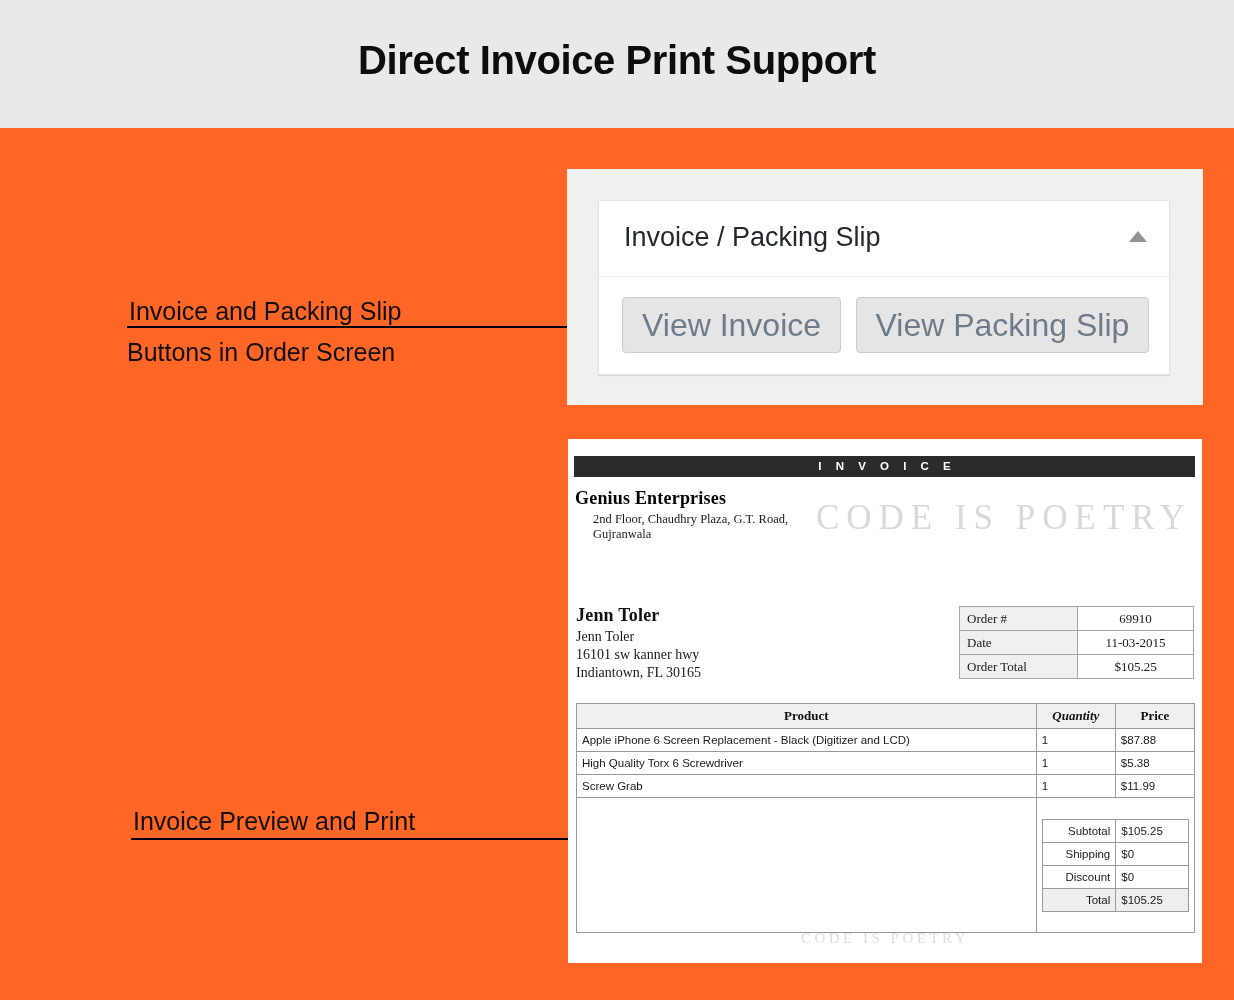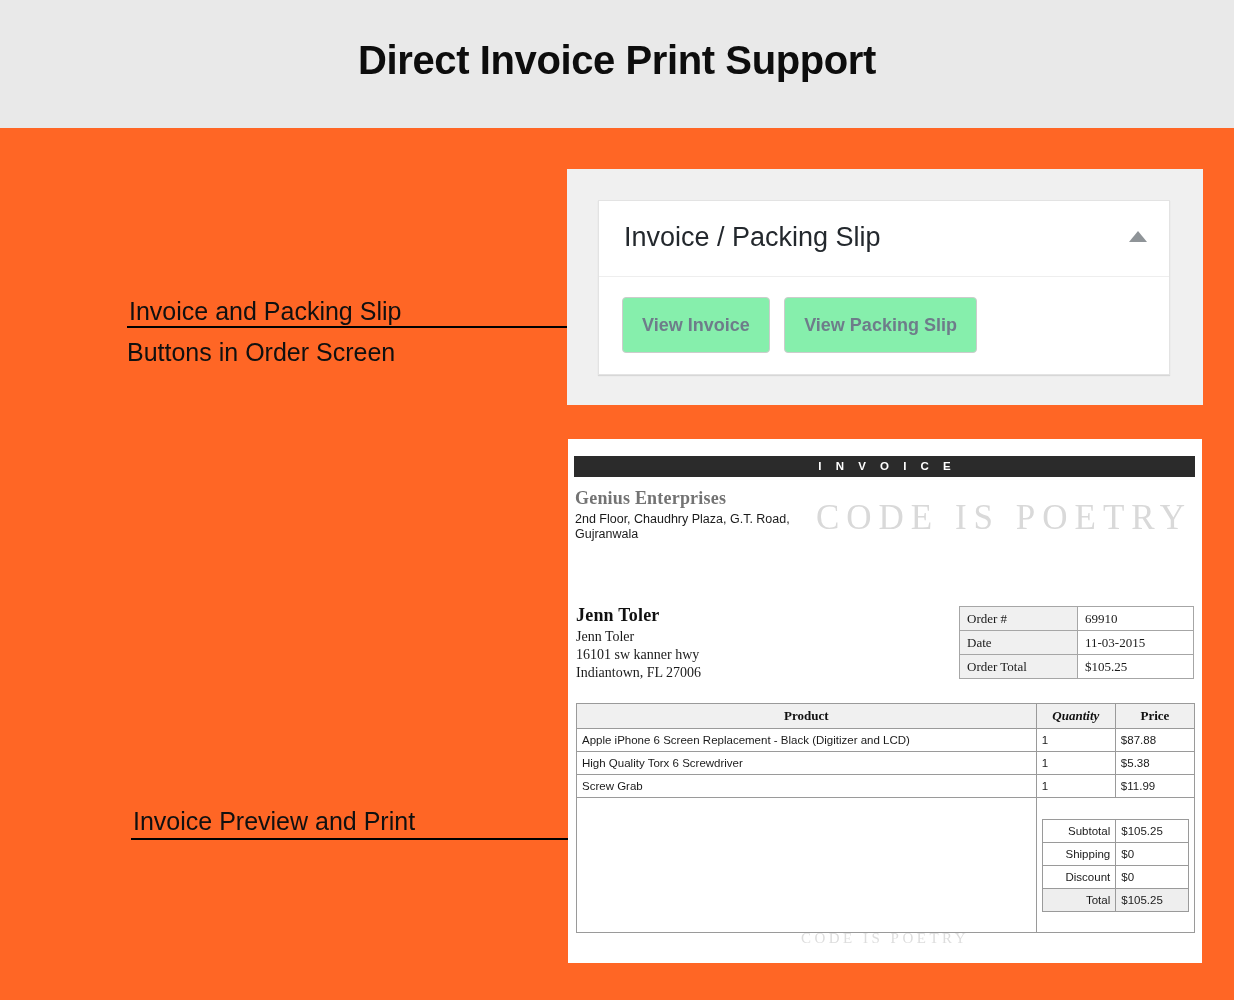--- a/index.html
+++ b/index.html
@@ -98,28 +98,27 @@
   }
   #metabox-body {
     position: relative;
     padding: 20px 0 0 23px;
   }
   .wp-button {
     display: inline-block;
     height: 56px;
     line-height: 54px;
     padding: 0 19px;
-    font-size: 18px;
+    font-size: 32px;
     color: #6e7c8a;
-    background: #86efac;
+    background: #e5e5e5;
     border: 1px solid #cccccc;
     border-radius: 4px;
     font-family: "Liberation Sans", sans-serif;
     vertical-align: top;
-    font-weight: bold;
   }
   #btn-view-packing { margin-left: 10px; }
 
   
   #invoice-card {
     position: absolute;
     left: 568px; top: 439px;
     width: 634px; height: 524px;
     background: #ffffff;
   }
@@ -140,29 +139,30 @@
     text-indent: 5.5px;
     font-family: "Liberation Sans", sans-serif;
     margin-top: 10px;
   }
 
   #company-block {
     position: absolute;
     left: 1px; top: 42px;
   }
   #company-name {
-    font-size: 18px; font-weight: bold; color: #737373;
+    font-size: 18px; font-weight: bold; color: #000000;
     font-family: "Liberation Serif", "DejaVu Serif", serif;
     letter-spacing: .2px;
   }
   #company-addr {
     margin-top: 3px;
     font-size: 12.5px; color: #1a1a1a;
     line-height: 15px;
-    font-family: Liberation Sans, sans-serif;
+    font-family: Liberation Serif, serif;
+    margin-left: 18px;
   }
   #watermark-top {
     position: absolute;
     right: 4px; top: 52px;
     font-size: 35px;
     letter-spacing: 7px;
     color: #d9d9d9;
     font-family: "Liberation Serif", "DejaVu Serif", serif;
     white-space: nowrap;
   }
@@ -193,21 +193,21 @@
     font-size: 13px;
     margin-left: 36px;
   }
   #order-meta td {
     border: 1px solid #a6a6a6;
     height: 24px;
     padding: 0 7px;
     color: #1a1a1a;
   }
   #order-meta td.k { background: #f0f0f0; width: 118px; }
-  #order-meta td.v { background: #ffffff; text-align: left; }
+  #order-meta td.v { background: #ffffff; text-align: center; }
 
   
   #products {
     position: absolute;
     left: 2px; top: 257px;
     width: 619px;
     border-collapse: collapse;
     font-family: "Liberation Serif", "DejaVu Serif", serif;
   }
   #products th {
@@ -308,21 +308,21 @@
         </div>
       </div>
 
       <div id="watermark-top">CODE IS POETRY</div>
 
       <div id="customer-block">
         <div id="customer-name">Jenn Toler</div>
         <div id="customer-lines">
           <div>Jenn Toler</div>
           <div>16101 sw kanner hwy</div>
-          <div>Indiantown, FL 27006</div>
+          <div>Indiantown, FL 30165</div>
         </div>
       </div>
 
       <table id="order-meta">
         <tbody>
           <tr>
             <td class="k">Order #</td>
             <td class="v">69910</td>
           </tr>
           <tr>

